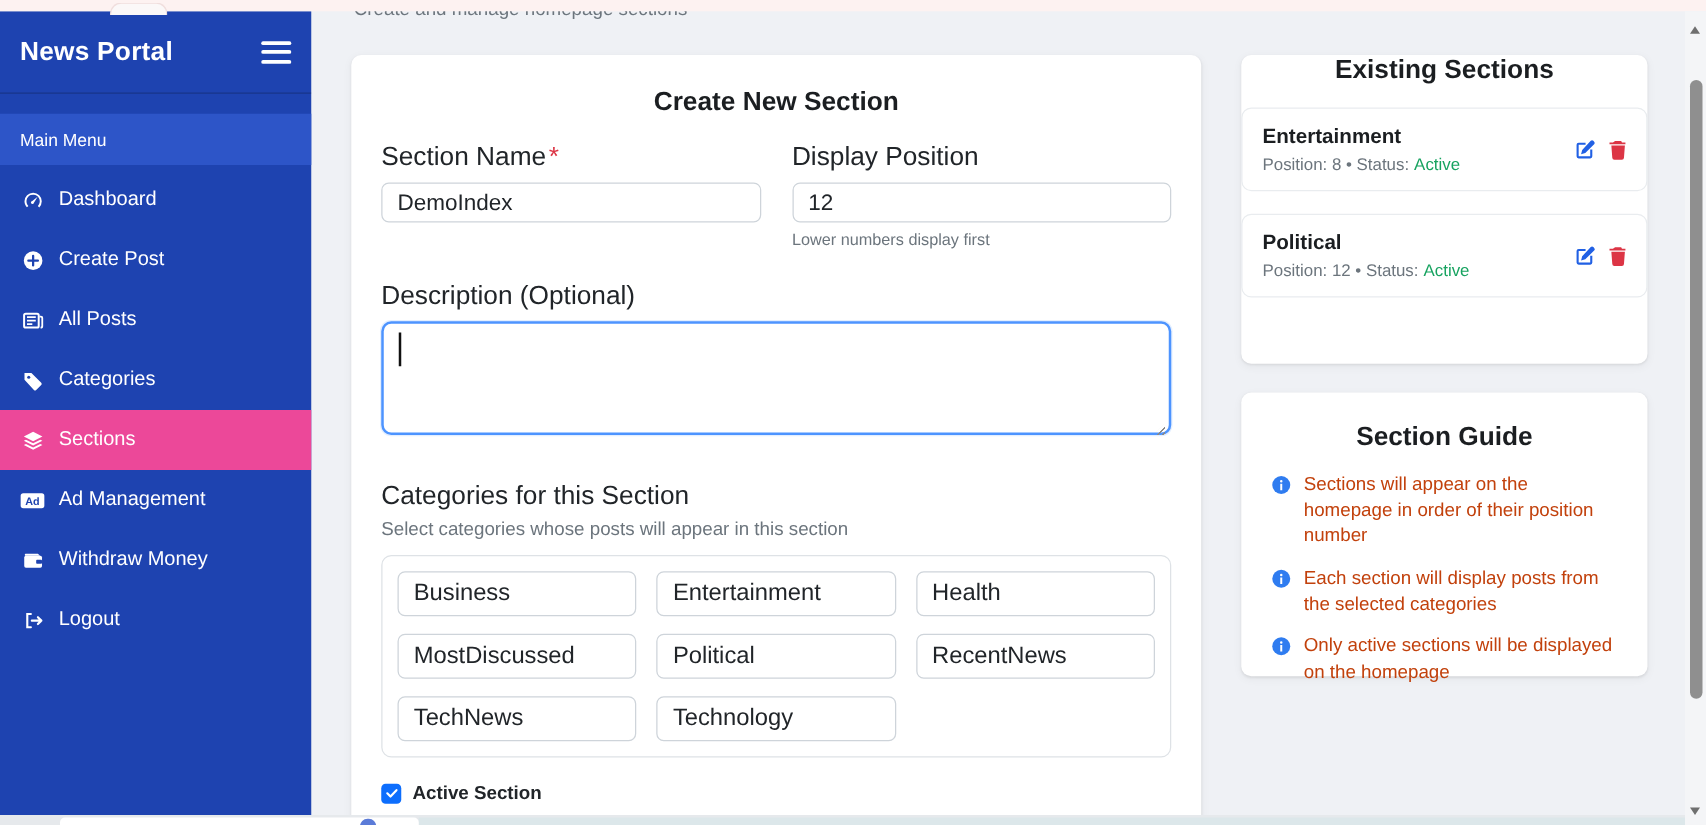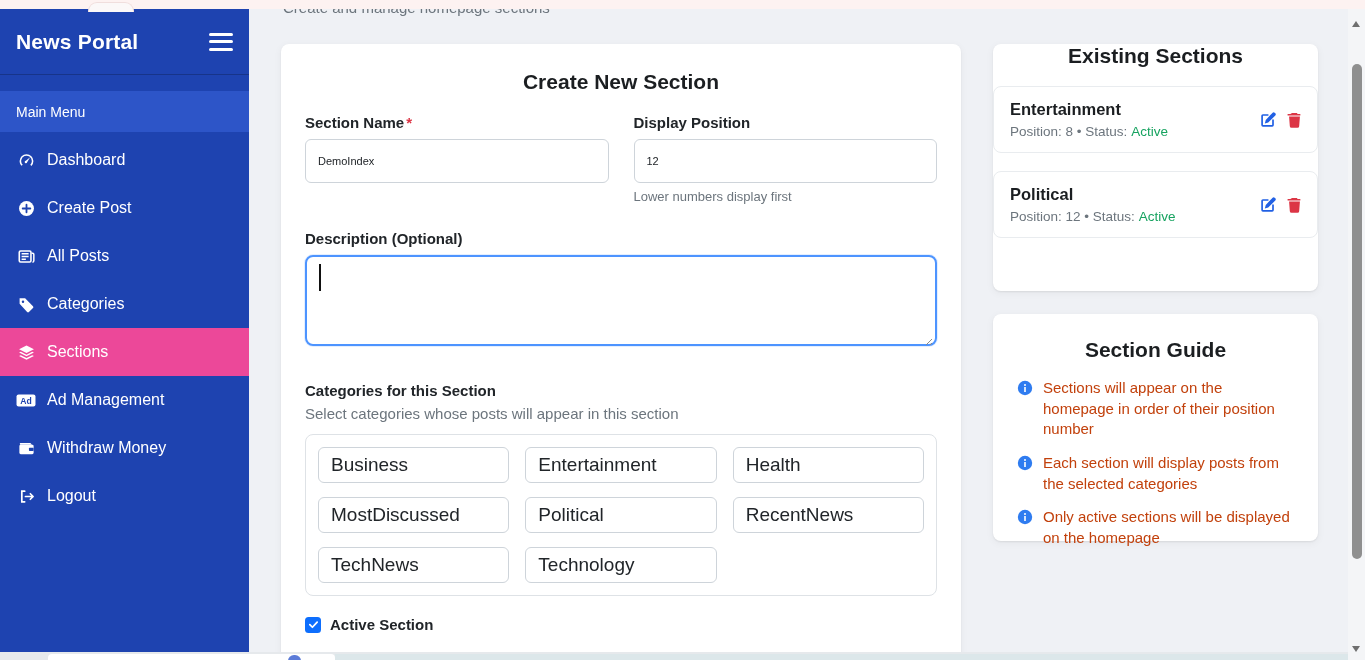--- a/index.html
+++ b/index.html
@@ -28,24 +28,24 @@
   .nav-item { height:48px; display:flex; align-items:center; padding:0 16px; font-size:16px; cursor:pointer; }
   .nav-item.active { background:#ec4899; }
   .nav-icon { width:20px; height:17px; margin-right:11px; display:flex; align-items:center; justify-content:center; flex:0 0 20px; }
   .nav-icon svg { display:block; }
 
   
   .card { position:absolute; background:#fff; border-radius:8px; box-shadow:0 1px 2px rgba(0,0,0,.07), 0 2px 8px rgba(0,0,0,.05); }
   .main-card { left:281px; top:44px; width:680px; height:620px; padding:26px 24px; }
   .card-title { font-size:21px; font-weight:bold; color:#1b1e21;text-align:center; }
   .form-grid { display:grid; grid-template-columns:1fr 1fr; column-gap:25px; margin-top:20px; }
-  .field-label { font-size:15px; font-weight:700; color:#212529; margin-bottom:8px; display:block; }
+  .field-label { font-size:21px; font-weight:400; color:#212529; margin-bottom:8px; display:block; }
   .req { color:#dc3545; margin-left:2px; }
-  .text-input { width:100%; height:44px; border:1px solid #ced4da; border-radius:6px; padding:0 12px;
-    font-size:11px; color:#212529; font-family:"Liberation Sans", sans-serif; background:#fff; }
+  .text-input { width:100%; height:32px; border:1px solid #ced4da; border-radius:6px; padding:0 12px;
+    font-size:18px; color:#212529; font-family:"Liberation Sans", sans-serif; background:#fff; }
   .hint { font-size:13px; color:#6c757d; margin-top:6px; }
   .desc-group { margin-top:26px; }
   .textarea-wrap { position:relative; }
   .desc-textarea { width:100%; height:91px; border:2px solid #4d94ff; border-radius:8px; resize:none;
     box-shadow:0 0 0 1px rgba(77,148,255,.15); padding:8px 12px; font-family:"Liberation Sans", sans-serif; font-size:15px; outline:none; }
   .caret { position:absolute; left:14px; top:9px; width:1.5px; height:27px; background:#111; }
   .resize-grip { position:absolute; right:5px; bottom:5px; width:9px; height:9px;
     background:repeating-linear-gradient(135deg, transparent 0 2px, #8a8a8a 2px 3px); clip-path:polygon(100% 0, 100% 100%, 0 100%); }
   .cats-group { margin-top:32px; }
   .cats-help { font-size:15px; color:#6c757d; margin-top:6px; }

